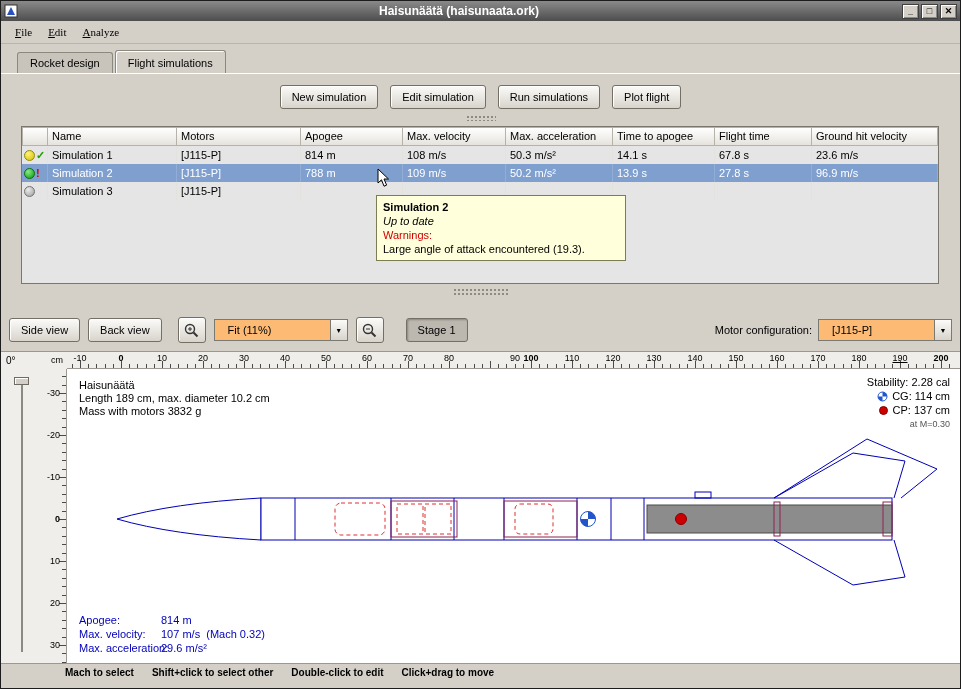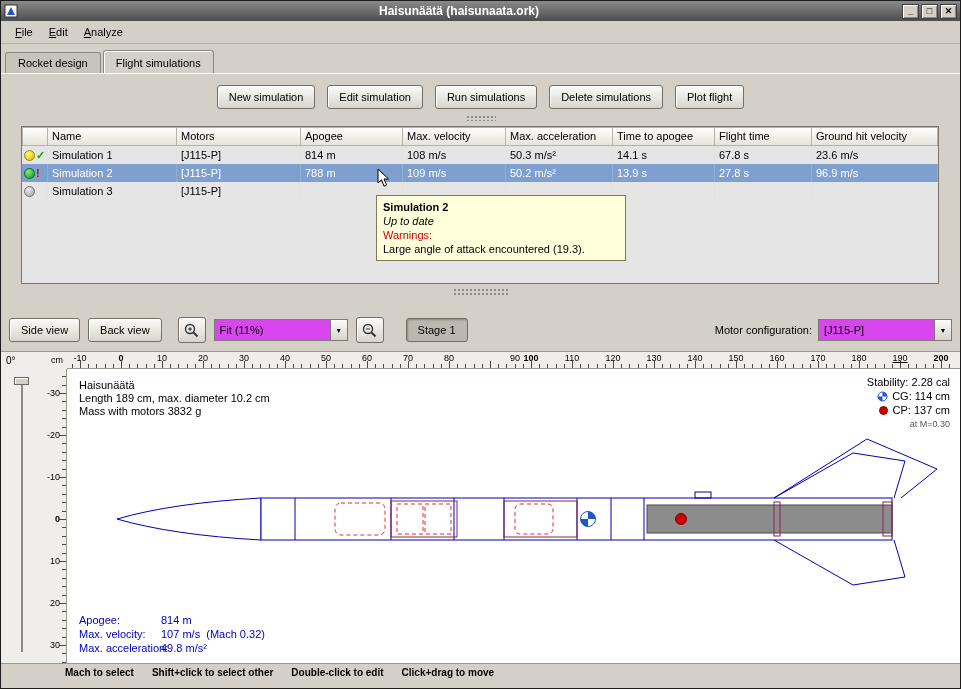--- a/index.html
+++ b/index.html
@@ -17,24 +17,24 @@
   }
   .titlebar .title { flex:1; text-align:center; color:#fff; font-weight:bold; font-size:12px; }
   .tb-btn {
     width:17px; height:15px; margin-left:2px; background:#d4d0c8;
     border:1px solid #404040; box-shadow:inset 1px 1px 0 #fff, inset -1px -1px 0 #8a8a8a;
     font-size:9px; line-height:13px; text-align:center; font-weight:bold;
   }
   
   .menubar { position:absolute; left:0; top:20px; width:100%; height:23px;
     background:#d4d0c8; border-bottom:1px solid #b8b5ad; display:flex; align-items:center; padding-left:6px; }
-  .menu-item { display:inline-block; padding:3px 8px; }
+  .menu-item { display:inline-block; padding:3px 8px;font-family:Liberation Serif, serif; }
   .menu-item::first-letter { text-decoration:underline; }
   
-  .tabbar { position:absolute; left:0; top:44px; width:100%; height:28px; display:flex; align-items:flex-end; padding-left:4px; }
+  .tabbar { position:absolute; left:0; top:44px; width:100%; height:28px; display:flex; align-items:flex-end; padding-left:16px; }
   .tab {
     padding:4px 12px; margin-right:2px; background:#c8c4bc;
     border:1px solid #8a887f; border-bottom:none; border-radius:3px 3px 0 0;
   }
   .tab.active { background:#d4d0c8; padding:6px 12px 5px;
     box-shadow:inset 1px 1px 0 #fff; position:relative; top:1px; }
   .content-top { position:absolute; left:0; top:72px; width:100%; height:228px;
     border-top:1px solid #fff; }
   
   .sim-buttons { position:absolute; left:0; top:84px; width:100%; display:flex; justify-content:center; gap:12px; }
@@ -76,22 +76,22 @@
     background:#ffffdc; border:1px solid #7d7d52; padding:4px 6px; line-height:14px; }
   .tooltip .tt-title{font-weight:bold}
   .tooltip .tt-status{font-style:italic}
   .tooltip .tt-warn{color:#d00000}
   
   .cursor { position:absolute; left:376px; top:167px; z-index:50; }
   
   .fig-toolbar { position:absolute; left:0; top:315px; width:100%; height:28px;
     display:flex; align-items:center; padding:0 8px; }
   .icon-btn { width:28px; height:26px; display:flex; align-items:center; justify-content:center; padding:0; }
-  .combo { display:flex; align-items:center; background:#d946ef; border:1px solid #7a7a72;
-    height:22px; }
+  .combo { display:flex; align-items:center; background:#fdba74; border:1px solid #7a7a72;
+    height:22px;padding-left:8px; }
   .combo .combo-text { flex:1; padding:0 5px; white-space:nowrap; }
   .combo .arrow { width:17px; height:100%; background:linear-gradient(#fcfbf9,#d8d4cc);
     border-left:1px solid #7a7a72; font-size:7px; display:flex; align-items:center; justify-content:center; }
   
   .rot-strip { position:absolute; left:0; top:350px; width:46px; height:312px; background:#efeeea;
     border-top:1px solid #9a9890; }
   .rot-label { position:absolute; left:5px; top:3px; font-size:10px; }
   .rot-track { position:absolute; left:20px; top:28px; height:272px; width:2px; background:#8a8a82; }
   .rot-thumb { position:absolute; left:13px; top:25px; width:15px; height:8px;
     background:#d4d0c8; border:1px solid #6e6b62; box-shadow:inset 1px 1px 0 #fff; }
@@ -148,21 +148,20 @@
   <div class="tabbar">
     <div class="tab">Rocket design</div>
     <div class="tab active">Flight simulations</div>
   </div>
   <div class="content-top"></div>
 
   <div class="sim-buttons">
     <button class="btn">New simulation</button>
     <button class="btn">Edit simulation</button>
     <button class="btn">Run simulations</button>
-    <button class="btn">Delete simulations</button>
     <button class="btn">Plot flight</button>
   </div>
 
   <div class="grip" style="top:114px;width:30px;height:6px"></div>
 
   <div class="sim-table">
     <div class="thead">
       <div class="th c0"></div>
       <div class="th c1">Name</div>
       <div class="th c2">Motors</div>
@@ -512,21 +511,21 @@
       <div class="fi-row">
         <span class="fi-label">Apogee:</span>
         <span class="fi-val">814 m</span>
       </div>
       <div class="fi-row">
         <span class="fi-label">Max. velocity:</span>
         <span class="fi-val">107 m/s  (Mach 0.32)</span>
       </div>
       <div class="fi-row">
         <span class="fi-label">Max. acceleration:</span>
-        <span class="fi-val">49.8 m/s²</span>
+        <span class="fi-val">29.6 m/s²</span>
       </div>
     </div>
   </div>
 
   <div class="statusbar">
     <span>Mach to select</span>
     <span>Shift+click to select other</span>
     <span>Double-click to edit</span>
     <span>Click+drag to move</span>
   </div>

